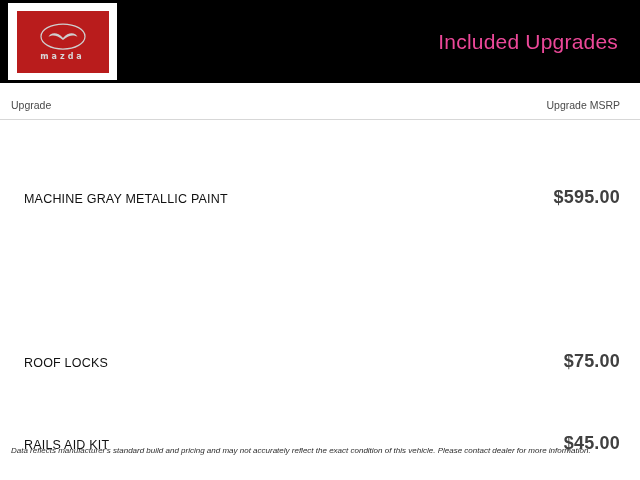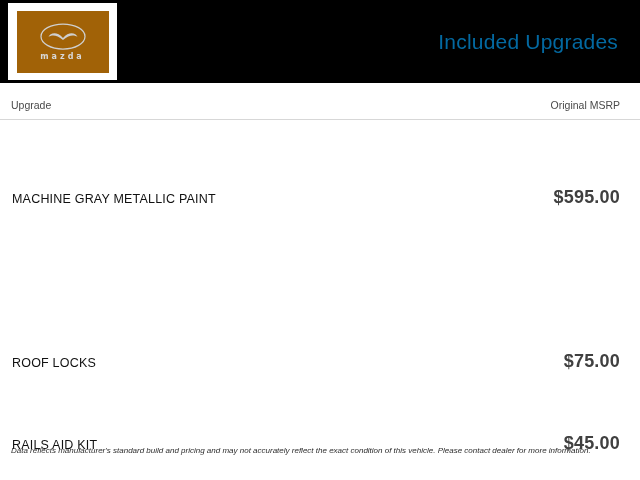--- a/index.html
+++ b/index.html
@@ -25,42 +25,42 @@
   
   .header {
     position: relative;
     height: 83px;
     background: #000000;
     display: flex;
     align-items: center;
     justify-content: flex-end;
   }
   .header-title {
-    color: #0369a1;
+    color: #ec4899;
     font-size: 21px;
     font-weight: 400;
     letter-spacing: 0.2px;
     padding-right: 22px;
   }
 
   .logo-box {
     position: absolute;
     left: 8px;
     top: 3px;
     width: 109px;
     height: 77px;
     background: #ffffff;
     display: flex;
     align-items: center;
     justify-content: center;
   }
   .logo-inner {
     width: 92px;
     height: 62px;
-    background: #a16207;
+    background: #b91c1c;
     display: flex;
     flex-direction: column;
     align-items: center;
     justify-content: center;
   }
   .logo-mark {
     width: 46px;
     height: 27px;
     display: block;
   }
@@ -96,21 +96,21 @@
 
   
   .rows {
     padding-top: 6px;
   }
   .row {
     display: flex;
     justify-content: space-between;
     align-items: flex-end;
     height: 82px;
-    padding: 0 20px 0 12px;
+    padding: 0 20px 0 24px;
     box-sizing: border-box;
   }
   .row-label {
     font-size: 12.5px;
     font-weight: 400;
     color: #111111;
     letter-spacing: 0.2px;
     padding-bottom: 2px;
   }
   .row-price {
@@ -156,21 +156,21 @@
           <path d="M46 30 C 34 16, 20 20, 17 28 C 24 23, 34 24, 46 34 C 58 24, 68 23, 75 28 C 72 20, 58 16, 46 30 Z" fill="#cfcfcf"></path>
         </svg>
         <div class="logo-word">mazda</div>
       </div>
     </div>
     <div class="header-title">Included Upgrades</div>
   </div>
 
   <div class="col-head">
     <span>Upgrade</span>
-    <span>Original MSRP</span>
+    <span>Upgrade MSRP</span>
   </div>
   <div class="divider"></div>
 
   <div class="rows">
     <div class="row">
       <div class="row-label">MACHINE GRAY METALLIC PAINT</div>
       <div class="row-price">$595.00</div>
     </div>
     <div class="row">
     </div>

